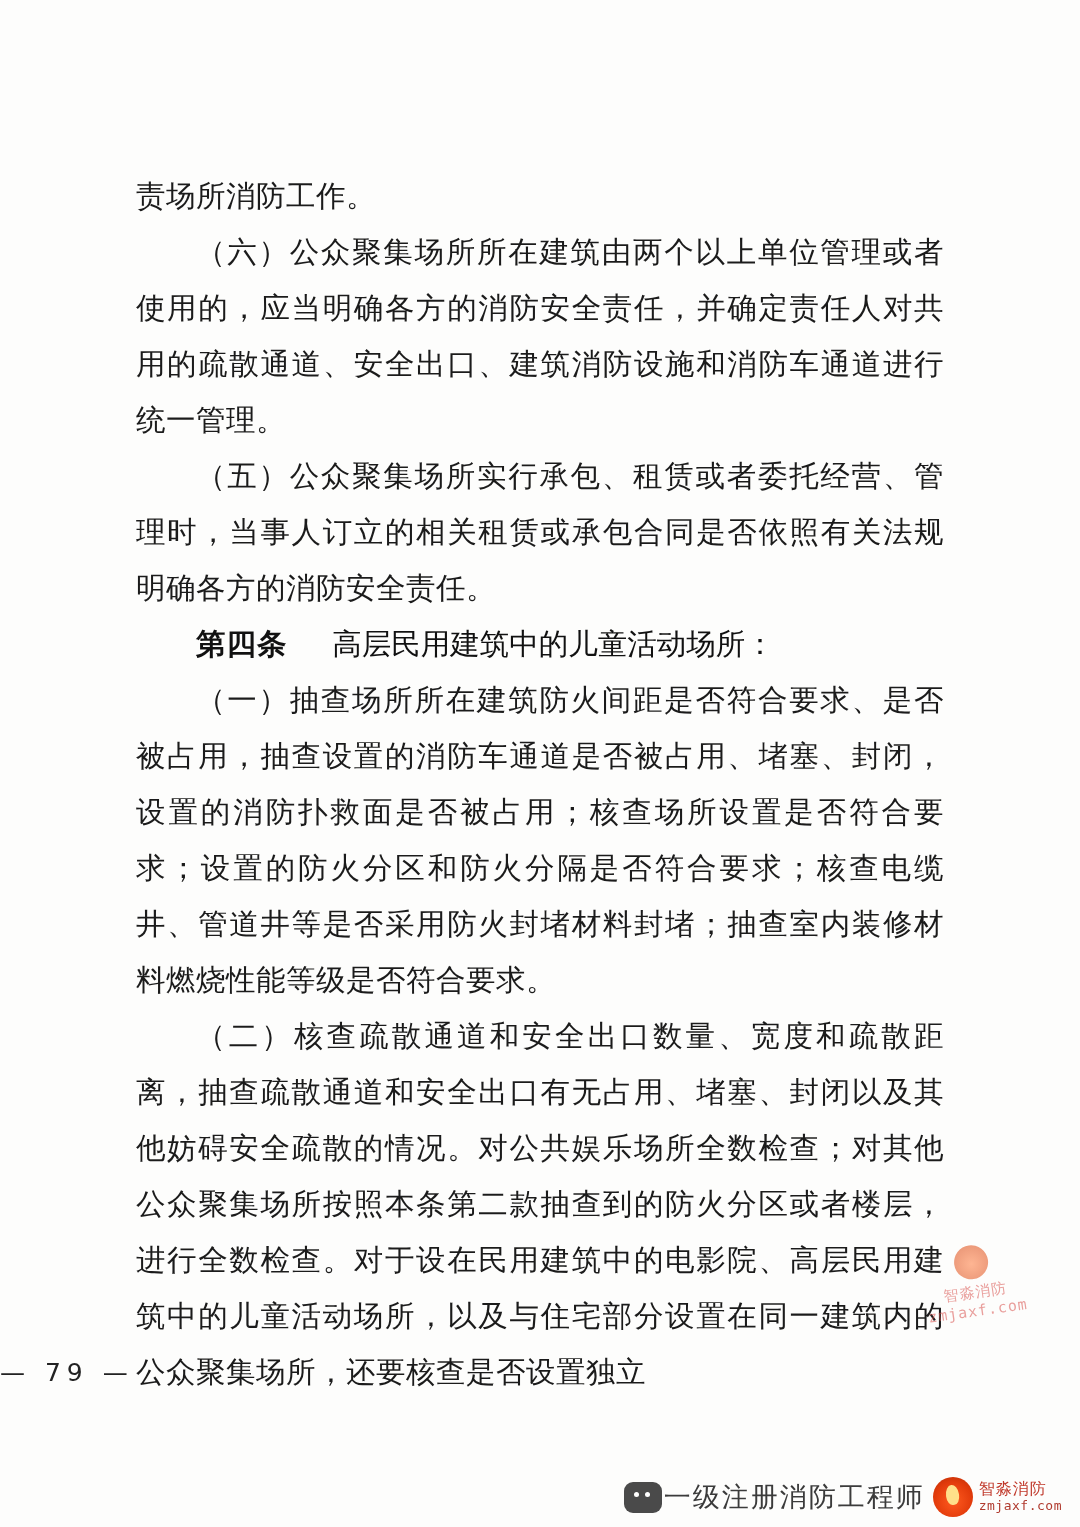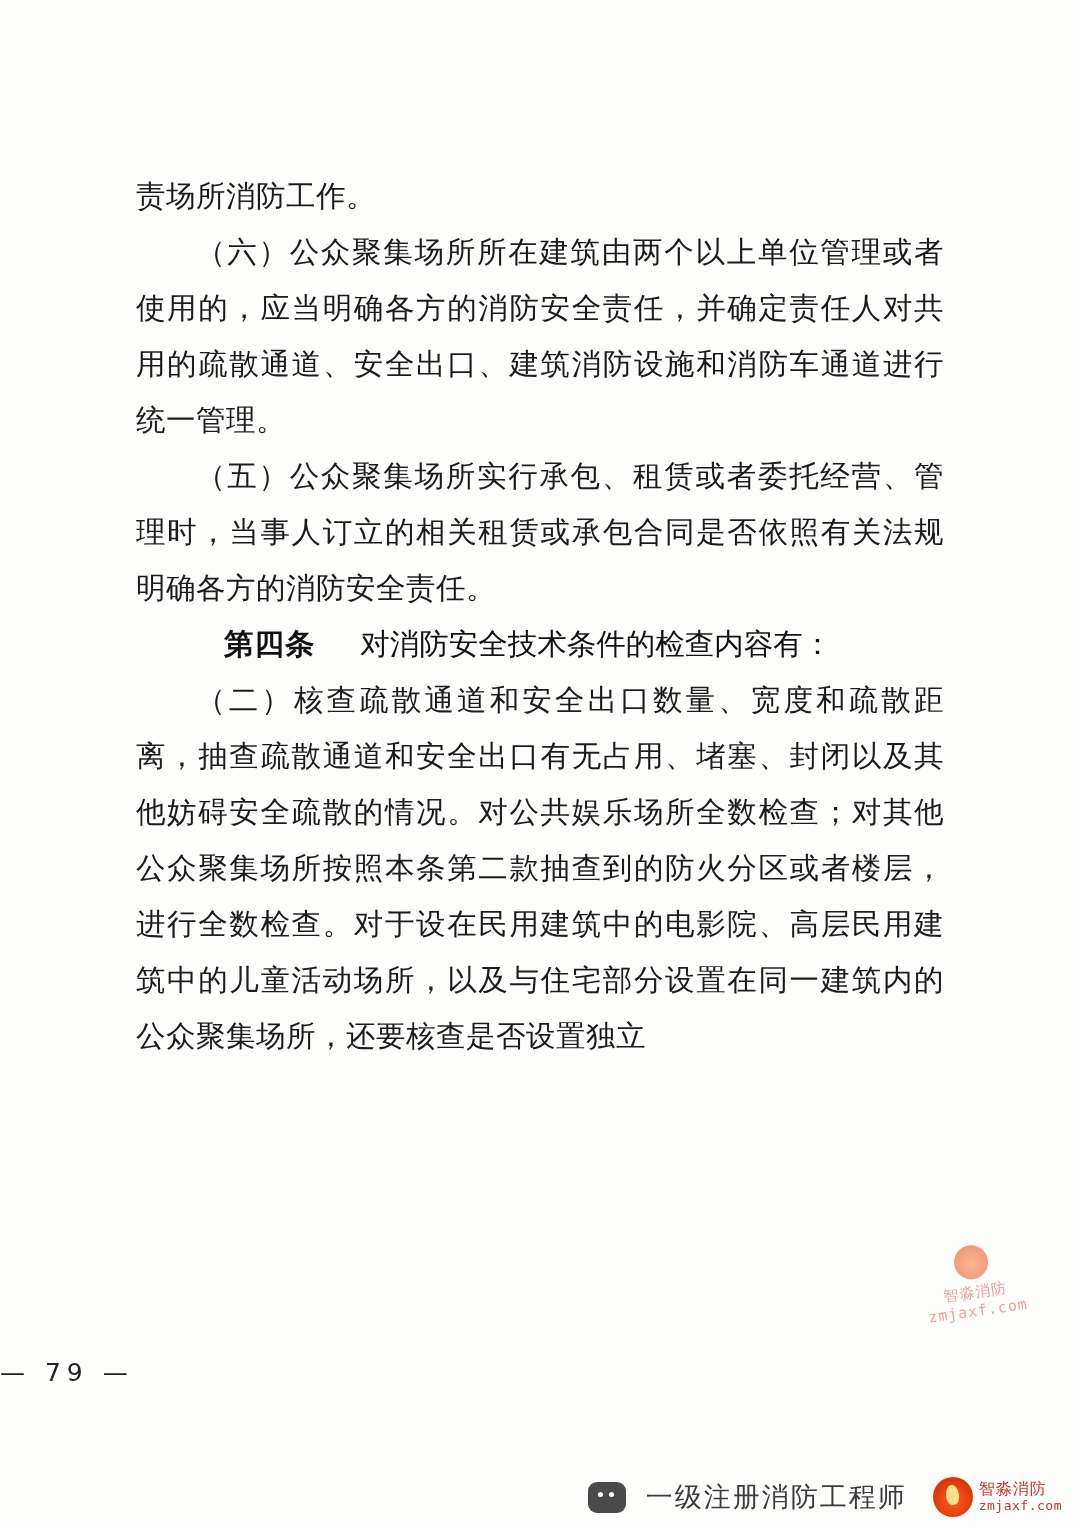--- a/index.html
+++ b/index.html
@@ -46,21 +46,20 @@
   .article-head {
     font-size: 29.5px;
     line-height: 56px;
     text-indent: 60px;
     margin: 0;
     color: #111;
   }
   .article-head .num {
     font-weight: 700;
     letter-spacing: 1px;
-    margin-left: 28px;
   }
   .article-head .gap {
     display: inline-block;
     width: 26px;
   }
   .page-number {
     position: absolute;
     left: 0;
     right: 70px;
     top: 1358px;
@@ -68,21 +67,21 @@
     font-size: 25px;
     color: #222;
     letter-spacing: 6px;
   }
   .footer-brand {
     position: absolute;
     right: 18px;
     bottom: 10px;
     display: flex;
     align-items: center;
-    gap: 20px;
+    gap: 2px;
   }
   .wechat-icon {
     width: 38px;
     height: 31px;
     border-radius: 9px;
     background: #4a4a4a;
     position: relative;
     flex: none;
   }
   .wechat-icon::before,
@@ -178,23 +177,24 @@
     <p class="para cont">责场所消防工作。</p>
 
 
     <p class="para indent">（六）公众聚集场所所在建筑由两个以上单位管理或者使用的，应当明确各方的消防安全责任，并确定责任人对共用的疏散通道、安全出口、建筑消防设施和消防车通道进行统一管理。</p>
 
     <p class="para indent">（五）公众聚集场所实行承包、租赁或者委托经营、管理时，当事人订立的相关租赁或承包合同是否依照有关法规明确各方的消防安全责任。</p>
 
     <p class="article-head">
       <span class="num">第四条</span>
       <span class="gap"></span>
-      <span>对消防安全技术条件的检查内容有：</span>
+      <span>高层民用建筑中的儿童活动场所：</span>
     </p>
 
+    <p class="para indent">（一）抽查场所所在建筑防火间距是否符合要求、是否被占用，抽查设置的消防车通道是否被占用、堵塞、封闭，设置的消防扑救面是否被占用；核查场所设置是否符合要求；设置的防火分区和防火分隔是否符合要求；核查电缆井、管道井等是否采用防火封堵材料封堵；抽查室内装修材料燃烧性能等级是否符合要求。</p>
 
     <p class="para indent">（二）核查疏散通道和安全出口数量、宽度和疏散距离，抽查疏散通道和安全出口有无占用、堵塞、封闭以及其他妨碍安全疏散的情况。对公共娱乐场所全数检查；对其他公众聚集场所按照本条第二款抽查到的防火分区或者楼层，进行全数检查。对于设在民用建筑中的电影院、高层民用建筑中的儿童活动场所，以及与住宅部分设置在同一建筑内的公众聚集场所，还要核查是否设置独立</p>
 
   </div>
 
   <div class="page-number">— 79 —</div>
 
   <div class="watermark">
     <div class="wm-circle"></div>
     <div class="wm-line">智淼消防</div>

